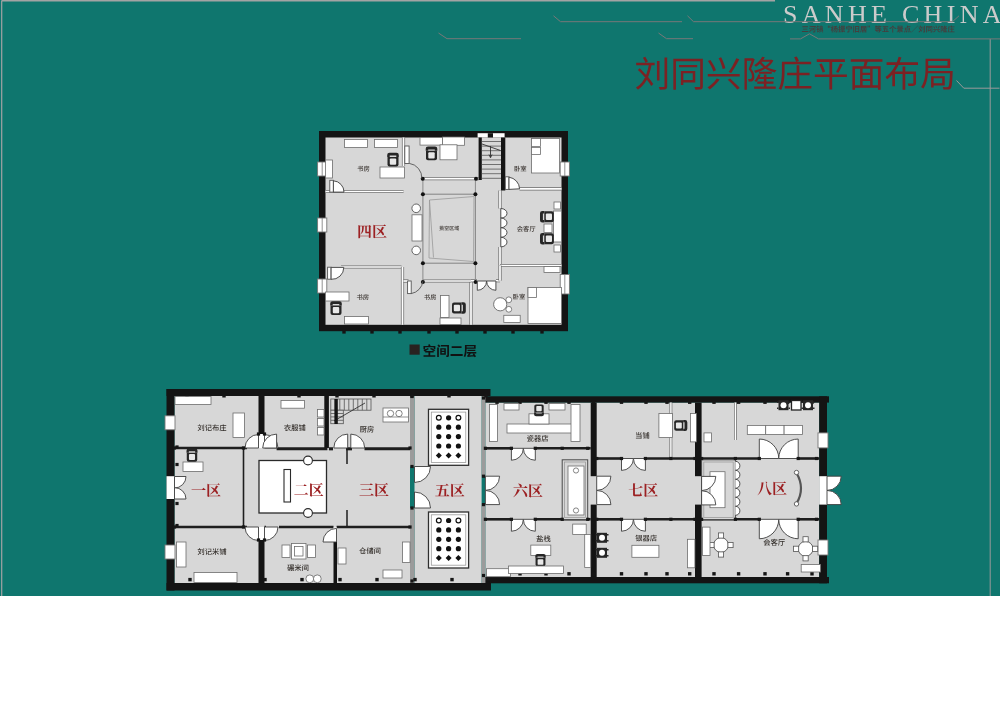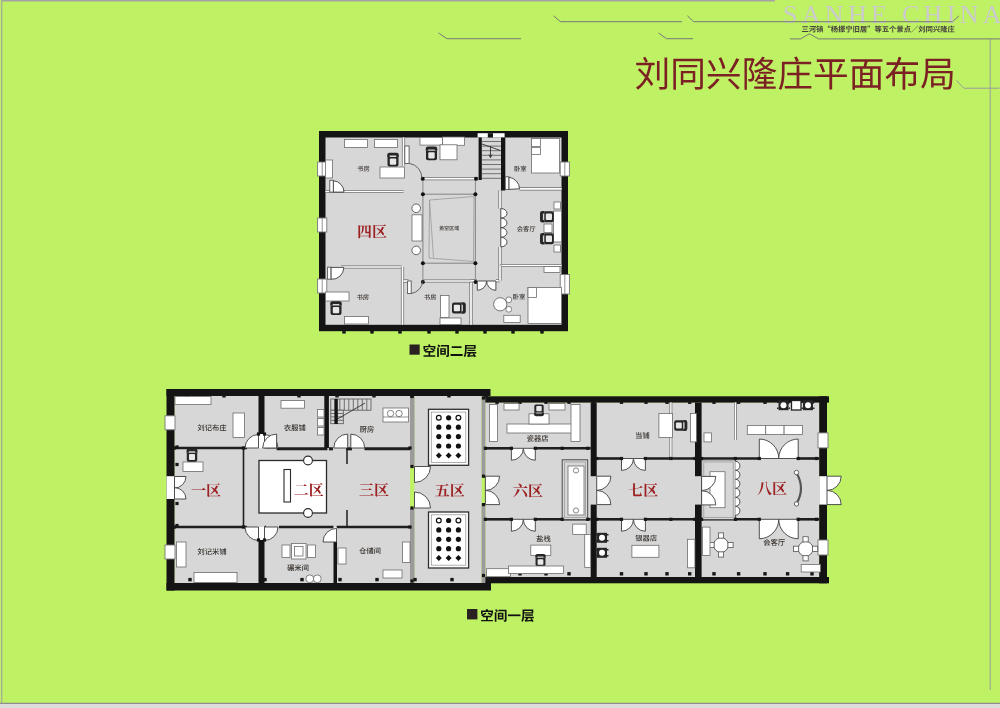--- a/index.html
+++ b/index.html
@@ -1,14 +1,14 @@
 <!DOCTYPE html>
 <html><head><meta charset="utf-8"><title>p</title><style>
 html,body{margin:0;padding:0;background:#fff;}
-#pg{position:relative;width:1000px;height:708px;overflow:hidden;background:#bef264;font-family:"Liberation Sans",sans-serif;}
+#pg{position:relative;width:1000px;height:596px;overflow:hidden;background:#0f766e;font-family:"Liberation Sans",sans-serif;}
 </style></head><body>
 <div id="pg">
 <svg width="1000" height="708" viewBox="0 0 1000 708">
 <defs>
         <path id="a5174" d="M53 358H947V287H53ZM610 195 678 231Q723 191 774 143Q825 96 871 49Q918 3 948 -33L876 -75Q848 -40 803 8Q758 55 707 104Q656 154 610 195ZM304 234 385 204Q351 155 305 104Q259 53 209 7Q158 -39 107 -74Q100 -66 89 -56Q78 -46 66 -36Q54 -26 45 -20Q94 13 144 55Q193 98 235 144Q277 191 304 234ZM58 722 126 750Q159 705 189 653Q220 602 244 552Q269 502 282 462L209 429Q197 469 173 520Q149 572 119 624Q90 677 58 722ZM356 801 426 825Q452 778 476 723Q500 669 517 617Q535 564 544 523L468 497Q461 538 444 591Q426 643 404 699Q382 754 356 801ZM849 798 935 774Q903 708 864 638Q825 568 785 504Q745 439 709 390L636 414Q663 452 693 500Q722 547 751 599Q779 651 805 702Q830 753 849 798Z"></path>
         <path id="a5218" d="M629 724H701V176H629ZM840 822H915V17Q915 -19 905 -38Q895 -57 872 -66Q849 -75 809 -77Q770 -80 706 -80Q704 -64 696 -43Q689 -22 680 -6Q727 -7 765 -7Q804 -7 816 -6Q830 -6 835 -1Q840 4 840 17ZM47 675H564V605H47ZM94 473 145 518Q198 468 254 410Q310 353 362 293Q414 234 456 179Q499 123 526 77L468 23Q442 69 400 126Q358 183 308 244Q257 304 202 364Q148 423 94 473ZM406 631 479 620Q450 458 401 327Q352 195 277 94Q202 -7 95 -80Q90 -72 80 -62Q71 -51 60 -40Q50 -29 41 -22Q147 42 218 137Q290 232 335 356Q380 479 406 631ZM236 813 302 840Q322 808 343 771Q364 733 375 706L305 674Q295 702 275 741Q256 780 236 813Z"></path>
         <path id="a540c" d="M248 612H756V547H248ZM299 442H368V51H299ZM336 442H702V123H336V188H632V378H336ZM88 788H886V717H161V-82H88ZM840 788H914V15Q914 -19 905 -39Q895 -58 872 -67Q850 -76 810 -79Q769 -81 705 -81Q704 -71 699 -57Q695 -44 689 -31Q684 -17 678 -8Q725 -9 764 -9Q803 -9 816 -9Q830 -8 835 -2Q840 3 840 16Z"></path>
         <path id="a5c40" d="M197 788H843V530H197V595H768V723H197ZM153 788H227V549Q227 484 222 406Q217 329 203 247Q188 166 161 88Q134 11 88 -54Q83 -46 71 -37Q60 -28 48 -19Q36 -11 28 -6Q70 54 95 126Q120 197 133 271Q145 346 149 417Q153 488 153 549ZM198 444H863V377H198ZM348 298H690V39H348V101H620V236H348ZM308 298H378V-19H308ZM838 444H913Q913 444 913 438Q913 431 913 423Q913 415 912 409Q907 294 902 214Q897 133 891 81Q885 28 877 -1Q869 -31 857 -45Q843 -62 827 -68Q811 -74 788 -77Q767 -79 731 -79Q695 -79 654 -76Q653 -61 648 -41Q642 -21 633 -6Q673 -9 707 -10Q740 -11 754 -11Q768 -11 776 -9Q784 -6 791 2Q803 15 811 59Q820 103 826 193Q833 282 838 430Z"></path>
         <path id="a5e03" d="M61 687H941V614H61ZM509 566H585V-81H509ZM222 431H844V360H297V13H222ZM811 431H886V108Q886 78 878 61Q870 44 846 35Q823 27 782 25Q740 23 676 23Q674 39 667 57Q659 76 651 91Q683 90 711 90Q740 90 761 90Q781 90 789 90Q802 91 806 95Q811 99 811 109ZM399 841 476 823Q440 707 386 593Q331 480 254 381Q178 283 76 211Q71 221 63 232Q55 244 46 256Q38 268 31 275Q102 323 160 388Q218 452 264 527Q310 602 344 682Q377 762 399 841Z"></path>
         <path id="a5e73" d="M105 773H893V698H105ZM52 348H949V273H52ZM174 630 242 650Q262 614 281 573Q300 532 315 492Q331 453 337 424L266 399Q259 429 245 469Q230 508 212 551Q194 593 174 630ZM755 655 834 633Q816 592 795 549Q773 506 752 466Q731 426 711 396L646 417Q665 449 686 490Q706 532 724 575Q742 619 755 655ZM459 744H537V-79H459Z"></path>

